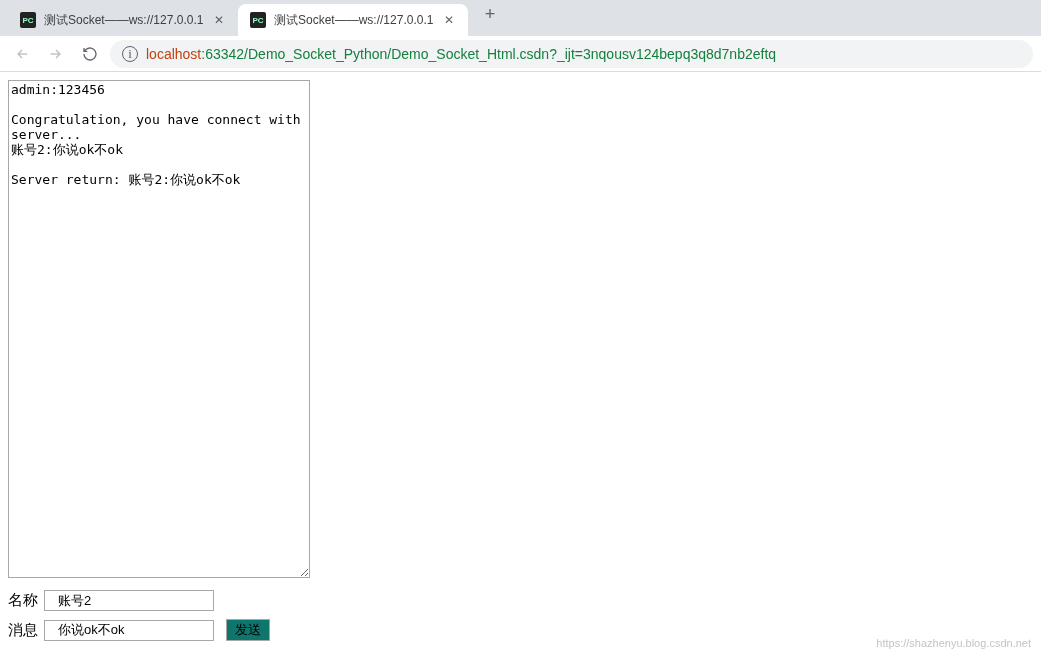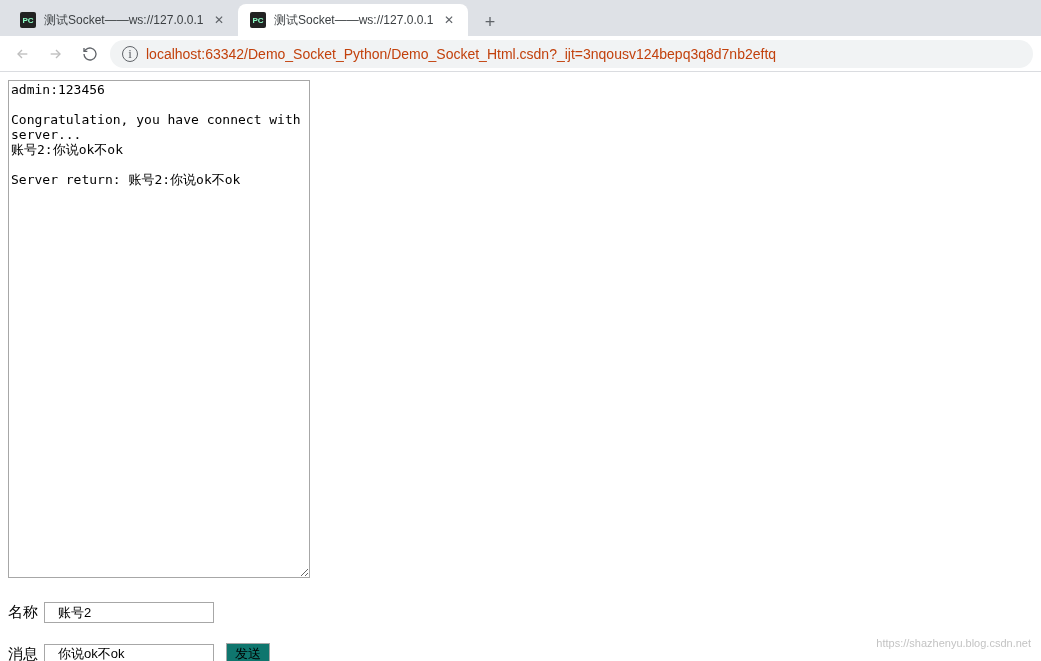--- a/index.html
+++ b/index.html
@@ -6,21 +6,21 @@
     body {
       font-family: -apple-system, BlinkMacSystemFont, "Segoe UI", Arial, sans-serif;
       background: #fff;
       width: 1041px;
       height: 661px;
       overflow: hidden;
       position: relative;
     }
     .tab-strip {
       display: flex;
-      align-items: flex-end;
+      align-items: flex-start;
       height: 36px;
       background: #dee1e6;
       padding-left: 8px;
     }
     .tab {
       display: flex;
       align-items: center;
       gap: 8px;
       padding: 0 12px;
       height: 32px;
@@ -112,40 +112,40 @@
       justify-content: center;
       color: #5f6368;
       font-size: 13px;
       border: 1px solid #5f6368;
       border-radius: 50%;
       font-family: serif;
       line-height: 1;
     }
     .url-text { flex: 1; white-space: nowrap; overflow: hidden; }
     .url-host { color: #c2410c; }
-    .url-path { color: #c2410c; }
+    .url-path { color: #15803d; }
     .page-content {
       padding: 8px;
     }
     .log-area {
       width: 302px;
       height: 498px;
       border: 1px solid #a7a7a7;
       padding: 2px;
       font-family: "SimSun", "NSimSun", monospace;
       font-size: 13px;
       line-height: 1.15;
       white-space: pre-wrap;
       resize: both;
       overflow: auto;
     }
     .form-row {
       display: flex;
       align-items: center;
-      margin-top: 20px;
+      margin-top: 8px;
       gap: 4px;
       font-size: 15px;
       font-family: "Microsoft YaHei", "SimSun", Arial, sans-serif;
     }
     .form-label {
       width: 32px;
     }
     .text-input {
       width: 170px;
       height: 21px;

